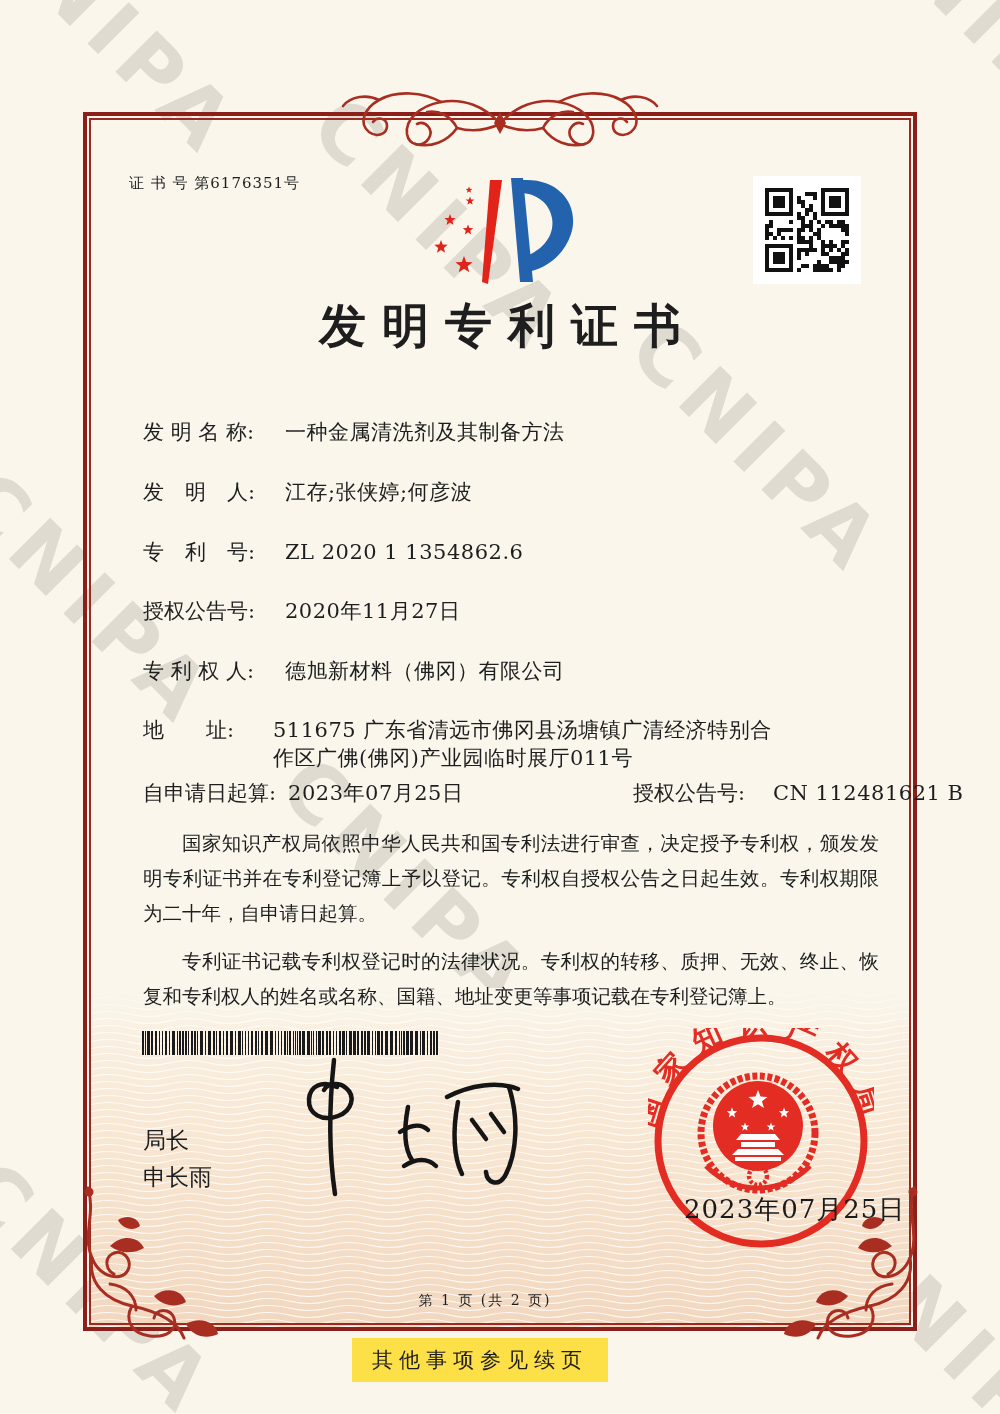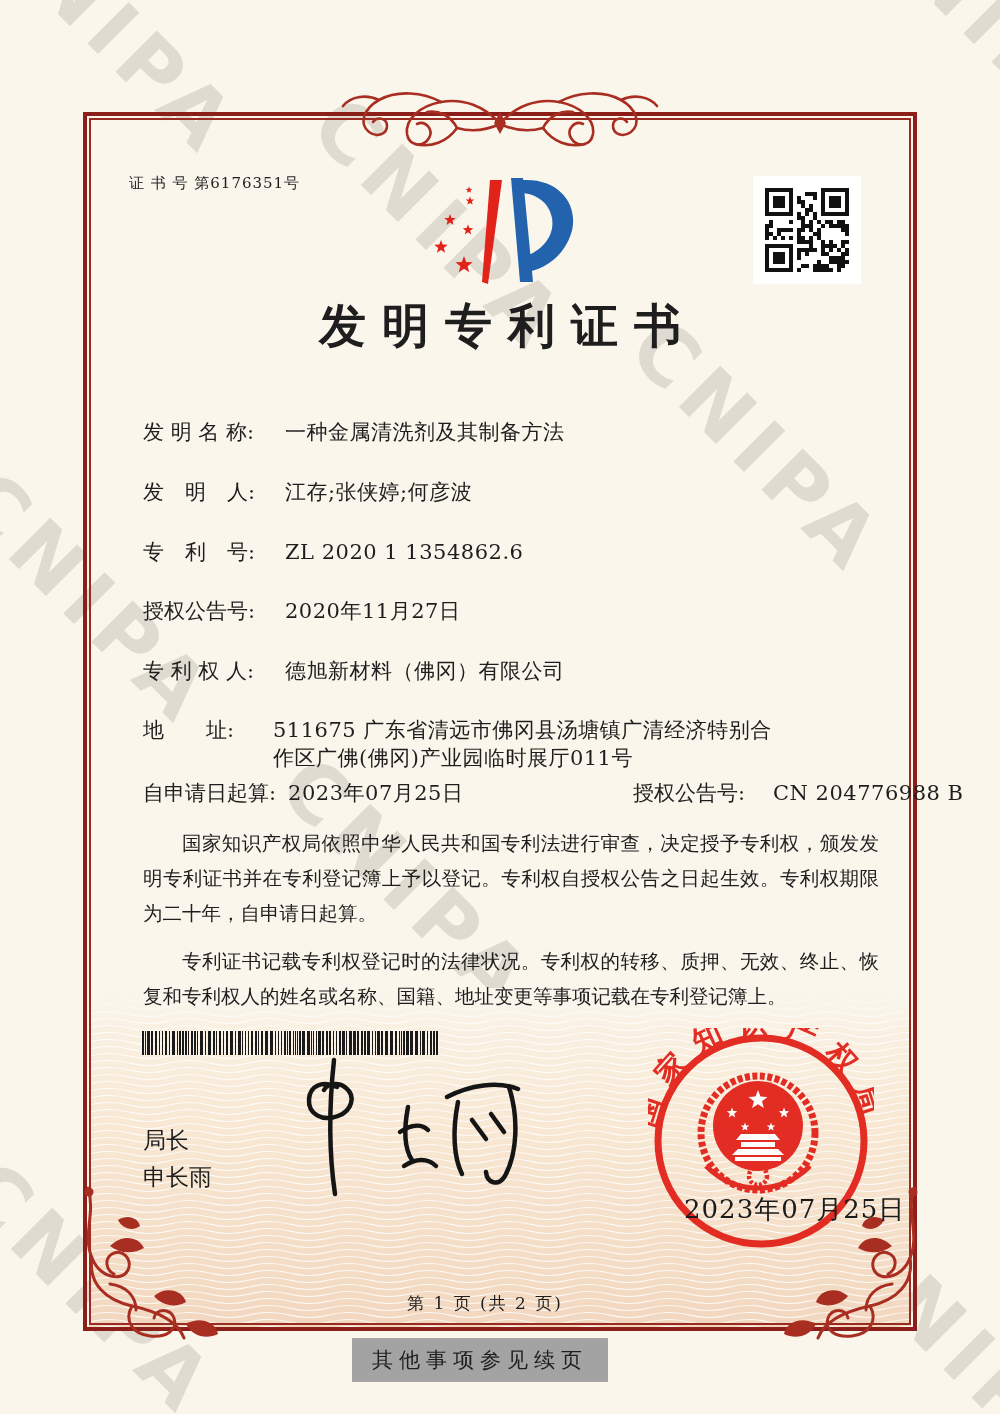--- a/index.html
+++ b/index.html
@@ -59,24 +59,24 @@
   .paras p{margin:0 0 13px 0;text-indent:2em;}
   
   .barcode{left:142px;top:1031px;z-index:4;}
   .issuer{left:143px;top:1122px;z-index:4;font-size:23px;line-height:37px;
     font-family:"DejaVu Sans","Liberation Sans",sans-serif;}
   .sig{left:262px;top:1052px;z-index:4;}
   
   .seal{left:648px;top:1028px;width:226px;height:226px;z-index:5;opacity:0.95;}
   .seal-date{left:684px;top:1192px;z-index:6;font-size:26px;letter-spacing:1px;color:#1b1b1b;}
   
-  .page-no{left:485px;top:1292px;transform:translateX(-50%);font-size:17px;z-index:4;letter-spacing:2px;white-space:nowrap;}
+  .page-no{left:485px;top:1292px;transform:translateX(-50%);font-size:14px;z-index:4;letter-spacing:2px;white-space:nowrap;}
   .cont-note{
     left:480px;top:1338px;transform:translateX(-50%);z-index:4;
-    background:#a3a3a3;padding:8px 20px;font-size:21px;letter-spacing:6px;white-space:nowrap;
+    background:#fde047;padding:8px 20px;font-size:21px;letter-spacing:6px;white-space:nowrap;
   }
 </style>
 </head>
 <body>
 
 <div class="wm" style="left:-48px;top:-18px">CNIPA</div>
 <div class="wm" style="left:828px;top:-28px">CNIPA</div>
 <div class="wm" style="left:280px;top:178px">CNIPA</div>
 <div class="wm" style="left:598px;top:400px">CNIPA</div>
 <div class="wm" style="left:-72px;top:552px">CNIPA</div>
@@ -347,21 +347,21 @@
 </div>
 <div class="row" style="top:657px">
   <span class="lbl">专 利 权 人:</span><span class="val">德旭新材料（佛冈）有限公司</span>
 </div>
 <div class="row" style="top:716px">
   <span class="lbl">地　　址:</span><span class="val-wrap">511675 广东省清远市佛冈县汤塘镇广清经济特别合作区广佛(佛冈)产业园临时展厅011号</span>
 </div>
 <div class="row" style="top:779px;width:736px">
   <span class="lbl">自申请日起算:</span><span class="val">2023年07月25日</span>
   <span class="pair2">
-    <span class="lbl" style="min-width:128px">授权公告号:</span><span class="val">CN 204776988 B</span>
+    <span class="lbl" style="min-width:128px">授权公告号:</span><span class="val">CN 112481621 B</span>
   </span>
 </div>
 
 <div class="abs paras">
   <p>国家知识产权局依照中华人民共和国专利法进行审查，决定授予专利权，颁发发明专利证书并在专利登记簿上予以登记。专利权自授权公告之日起生效。专利权期限为二十年，自申请日起算。</p>
   <p>专利证书记载专利权登记时的法律状况。专利权的转移、质押、无效、终止、恢复和专利权人的姓名或名称、国籍、地址变更等事项记载在专利登记簿上。</p>
 </div>
 
 <svg class="abs barcode" width="300" height="24" xmlns="http://www.w3.org/2000/svg">
   <g id="bars" fill="#1a1a1a">

